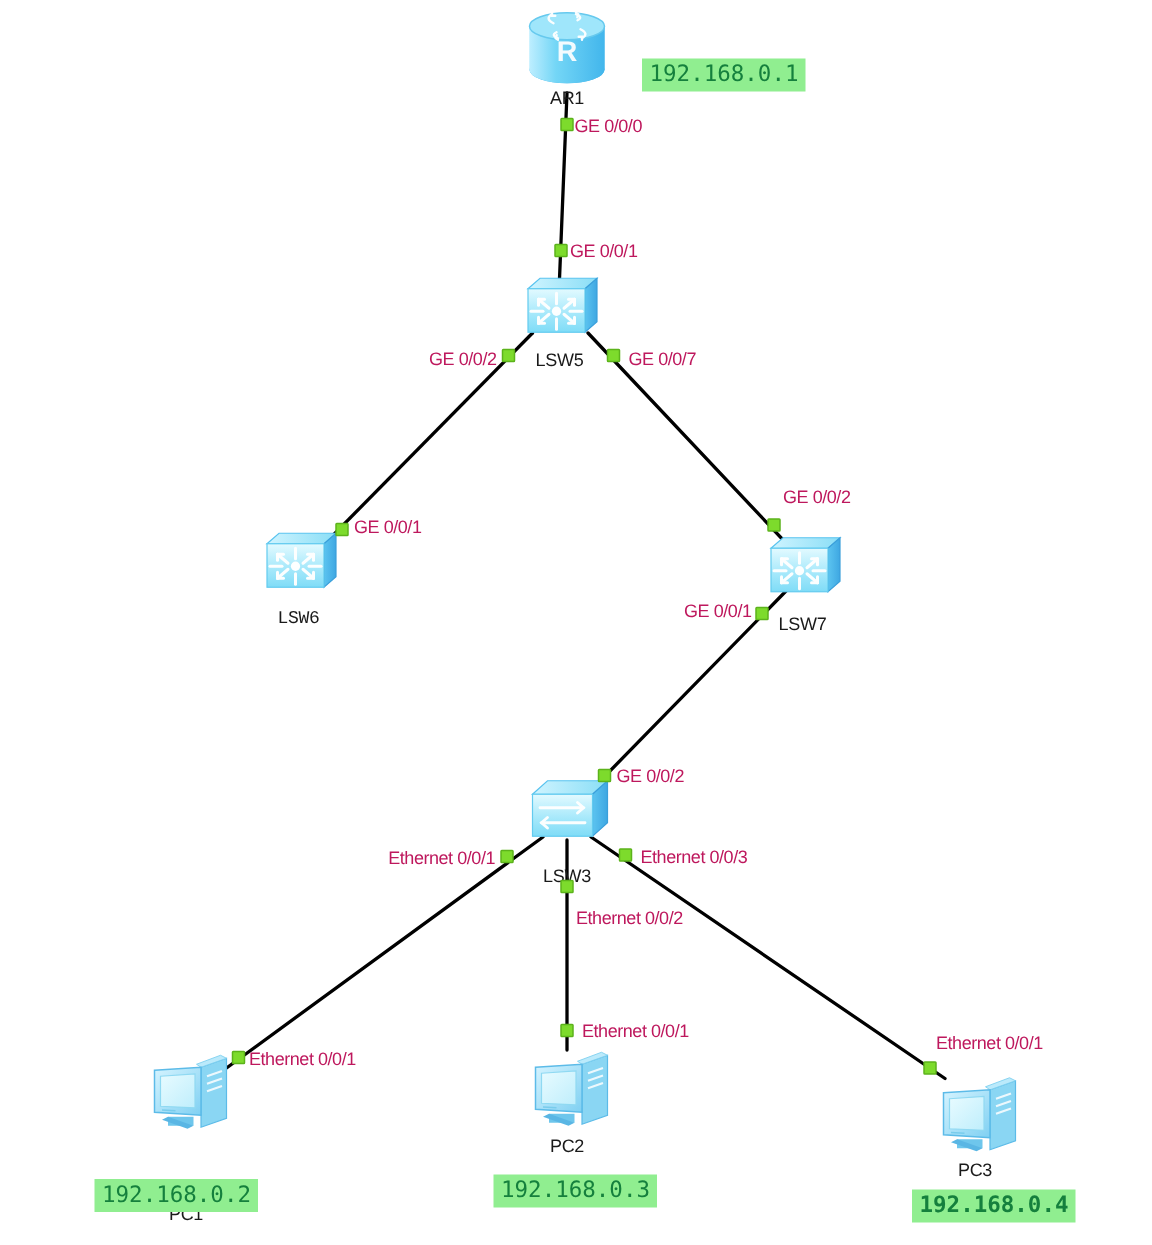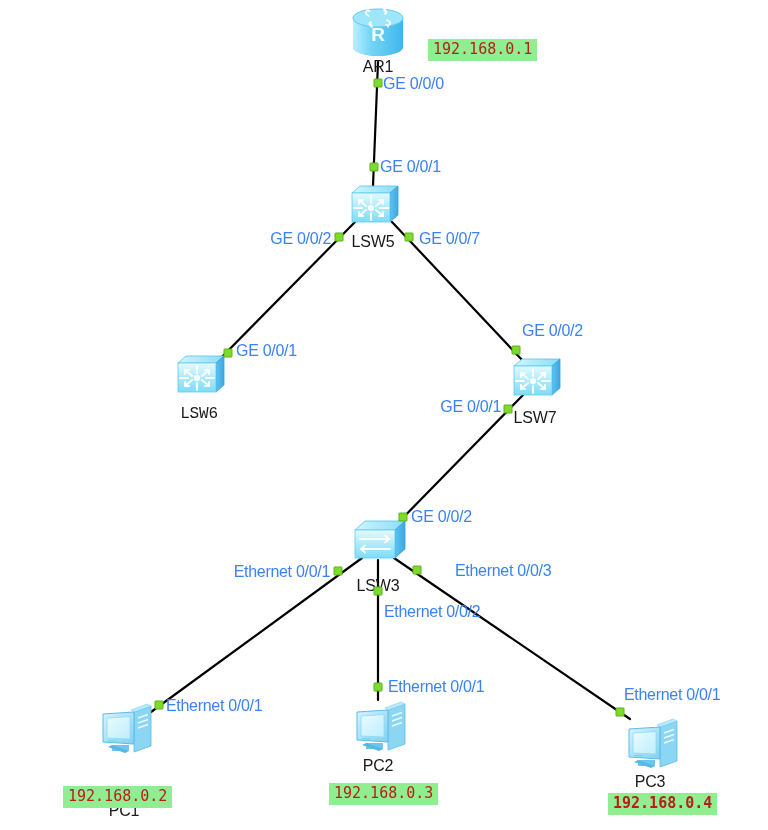--- a/index.html
+++ b/index.html
@@ -30,40 +30,40 @@
     position: absolute;
     left: 50%; top: 50%;
     transform: translate(-50%, -50%);
   }
   .node-label {
     position: absolute;
     left: 50%;
     transform: translateX(-50%);
     white-space: nowrap;
     font-family: "Liberation Sans", sans-serif;
-    font-size: 16px;
+    font-size: 12px;
     color: #1a1a1a;
     letter-spacing: -0.2px;
   }
   .port-label {
     position: absolute;
     white-space: nowrap;
     font-family: "Liberation Sans", sans-serif;
-    font-size: 16px;
-    color: #3b82f6;
+    font-size: 12px;
+    color: #be185d;
     letter-spacing: -0.3px;
     transform: translateY(-50%);
   }
   .port-label.right { }
   .port-label.left { transform: translate(-100%, -50%); }
   .ip-badge {
     position: absolute;
     font-family: "DejaVu Sans Mono", monospace;
     font-size: 15px;
-    color: #b91c1c;
+    color: #15803d;
     background: #90ee90;
     padding: 2px 5px 3px 5px;
     white-space: nowrap;
     letter-spacing: 0px;
     line-height: 1.15;
   }
   .dot {
     position: absolute;
     width: 7px; height: 7px;
     background: #7ddb2c;
@@ -305,21 +305,21 @@
       <div class="port-label right" style="left: 383px; top: 84px;">GE 0/0/0</div>
       <div class="port-label right" style="left: 380px; top: 167px;">GE 0/0/1</div>
       <div class="port-label left" style="left: 331px; top: 239px;">GE 0/0/2</div>
       <div class="port-label right" style="left: 419px; top: 239px;">GE 0/0/7</div>
       <div class="port-label right" style="left: 236px; top: 351px;">GE 0/0/1</div>
       <div class="port-label right" style="left: 522px; top: 331px;">GE 0/0/2</div>
       <div class="port-label left" style="left: 501px; top: 407px;">GE 0/0/1</div>
       <div class="port-label right" style="left: 411px; top: 517px;">GE 0/0/2</div>
       <div class="port-label left" style="left: 330px; top: 572px;">Ethernet 0/0/1</div>
       <div class="port-label right" style="left: 384px; top: 612px;">Ethernet 0/0/2</div>
-      <div class="port-label right" style="left: 427px; top: 571px; margin-left: 28px;">Ethernet 0/0/3</div>
+      <div class="port-label right" style="left: 427px; top: 571px;">Ethernet 0/0/3</div>
       <div class="port-label right" style="left: 166px; top: 706px;">Ethernet 0/0/1</div>
       <div class="port-label right" style="left: 388px; top: 687px;">Ethernet 0/0/1</div>
       <div class="port-label right" style="left: 624px; top: 695px;">Ethernet 0/0/1</div>
     </div>
   <div id="ips-layer">
       <div class="ip-badge" style="left: 428px; top: 39px; background: rgb(144, 238, 144);">192.168.0.1</div>
       <div class="ip-badge" style="left: 63px; top: 786px; background: rgb(144, 238, 144);">192.168.0.2</div>
       <div class="ip-badge" style="left: 329px; top: 783px; background: rgb(144, 238, 144);">192.168.0.3</div>
       <div class="ip-badge" style="left: 608px; top: 793px; background: rgb(144, 238, 144); font-weight: bold;">192.168.0.4</div>
     </div>

